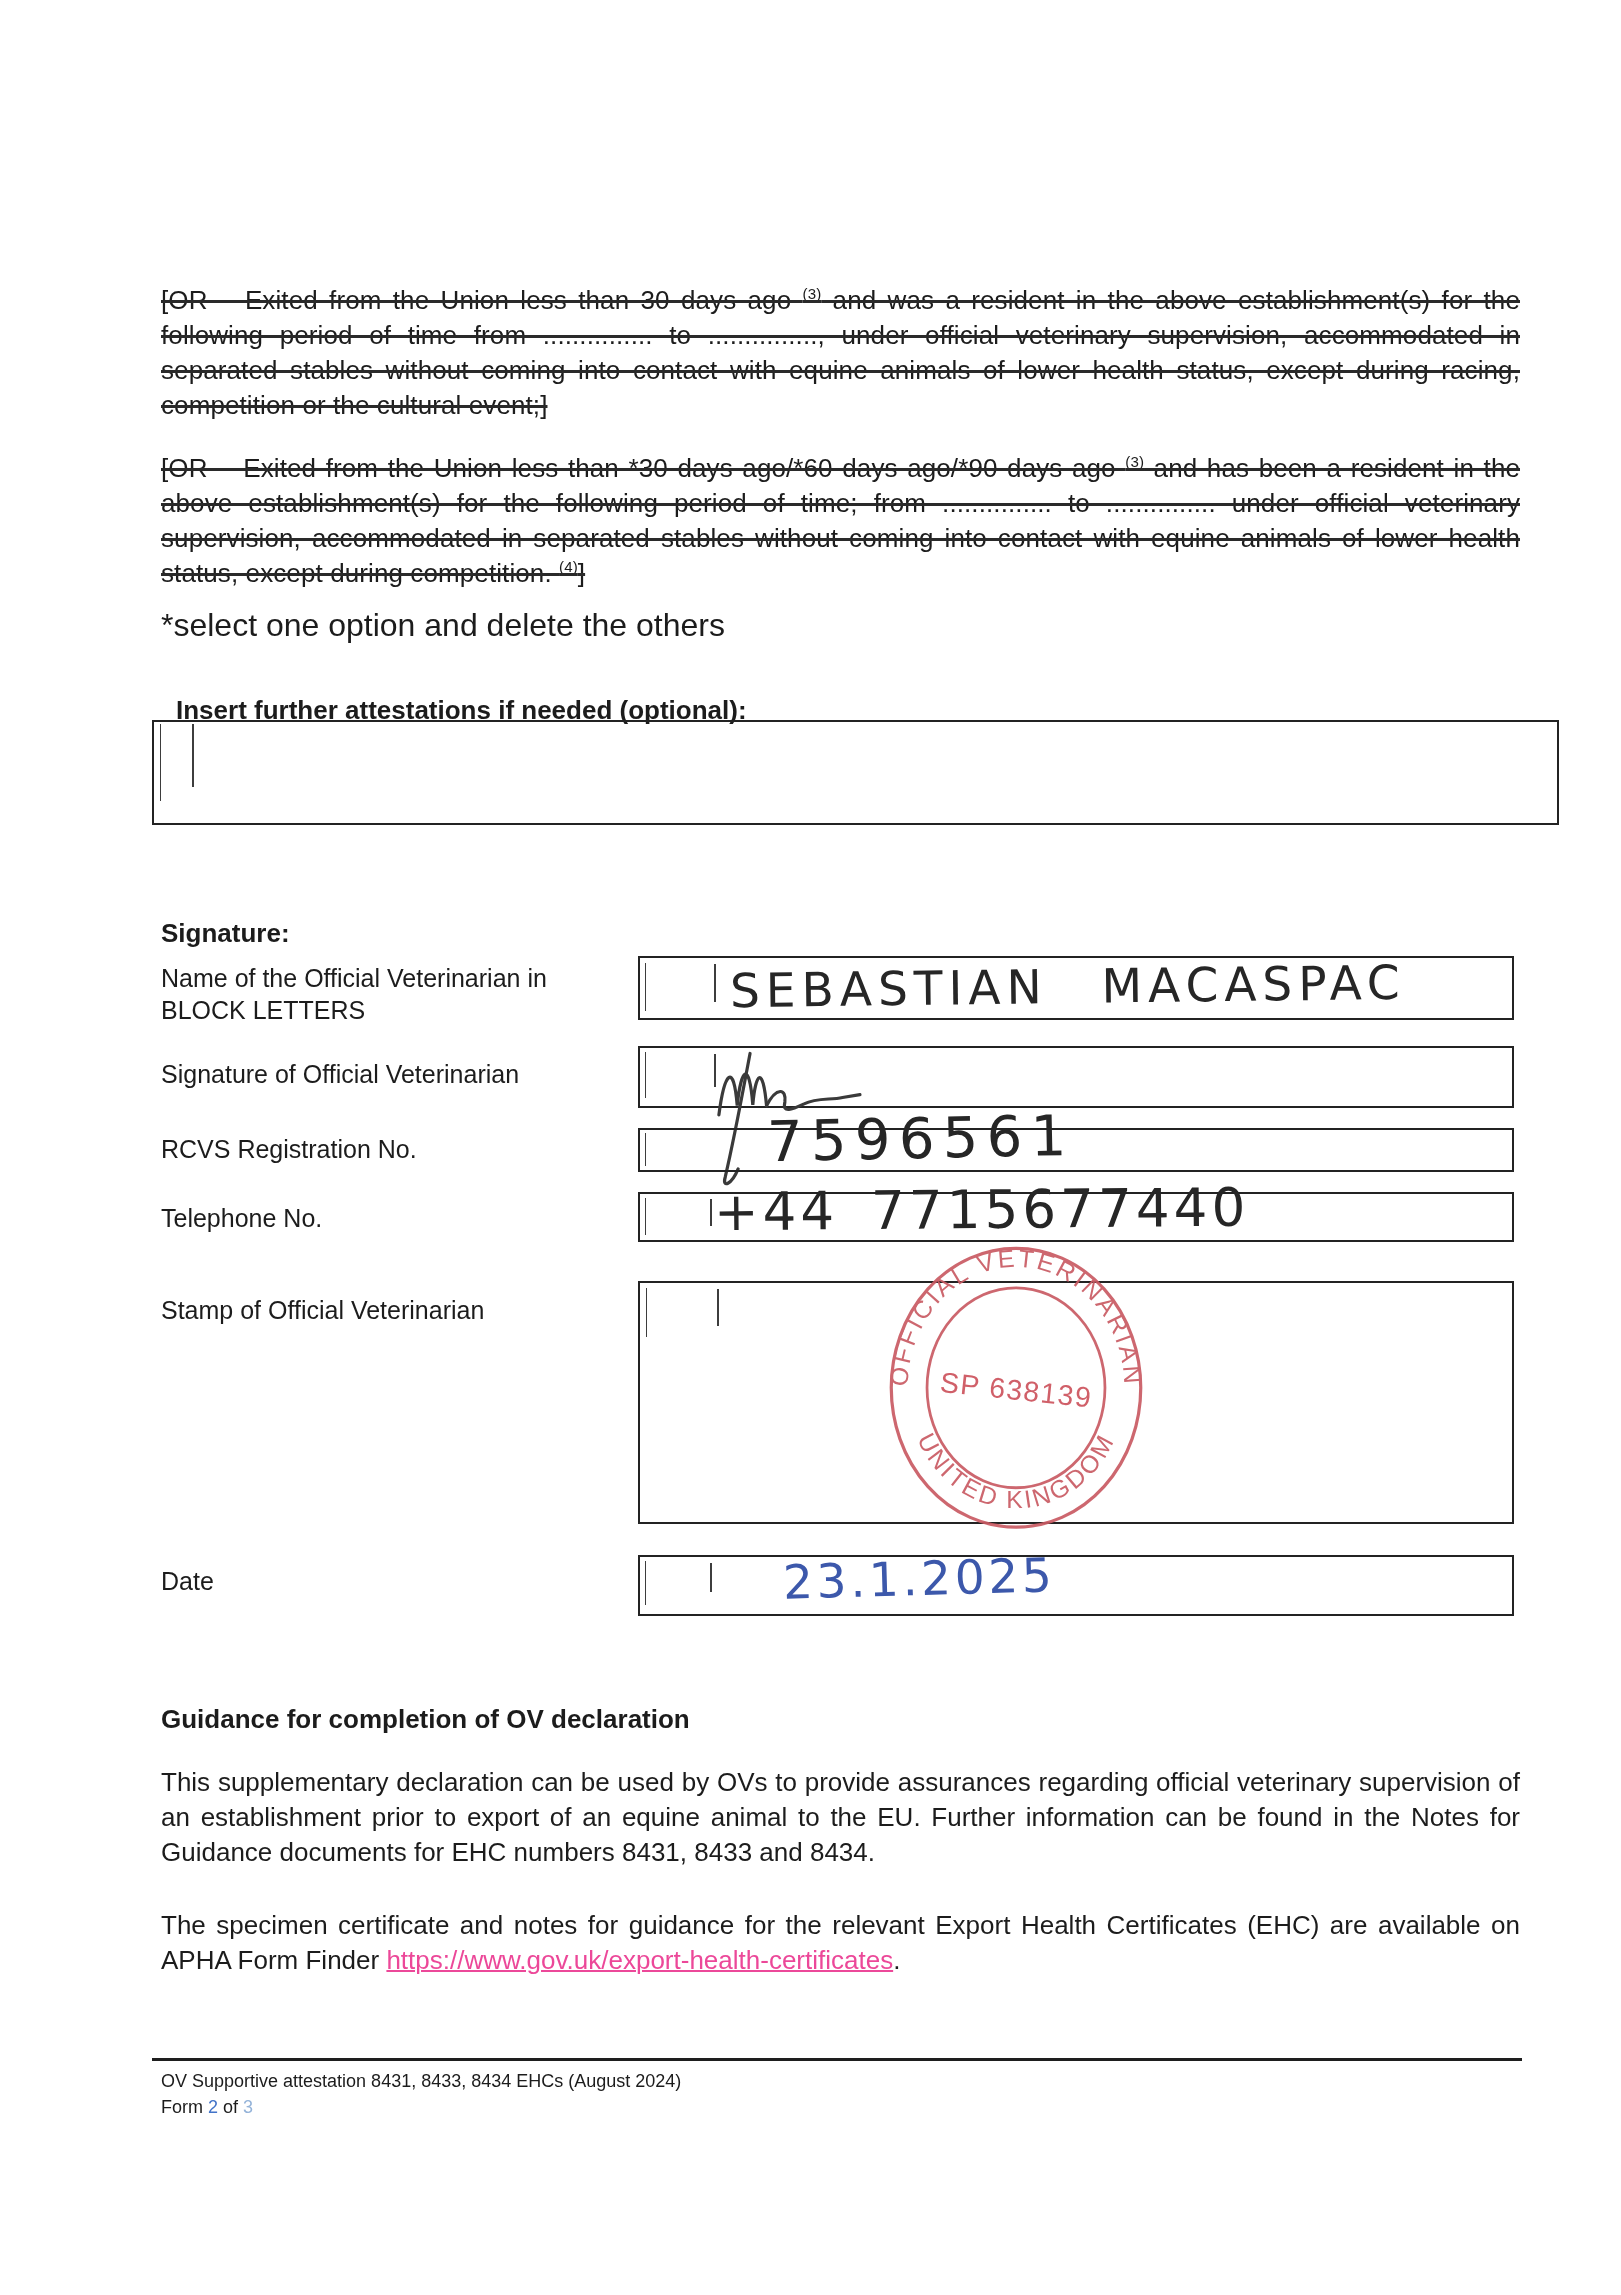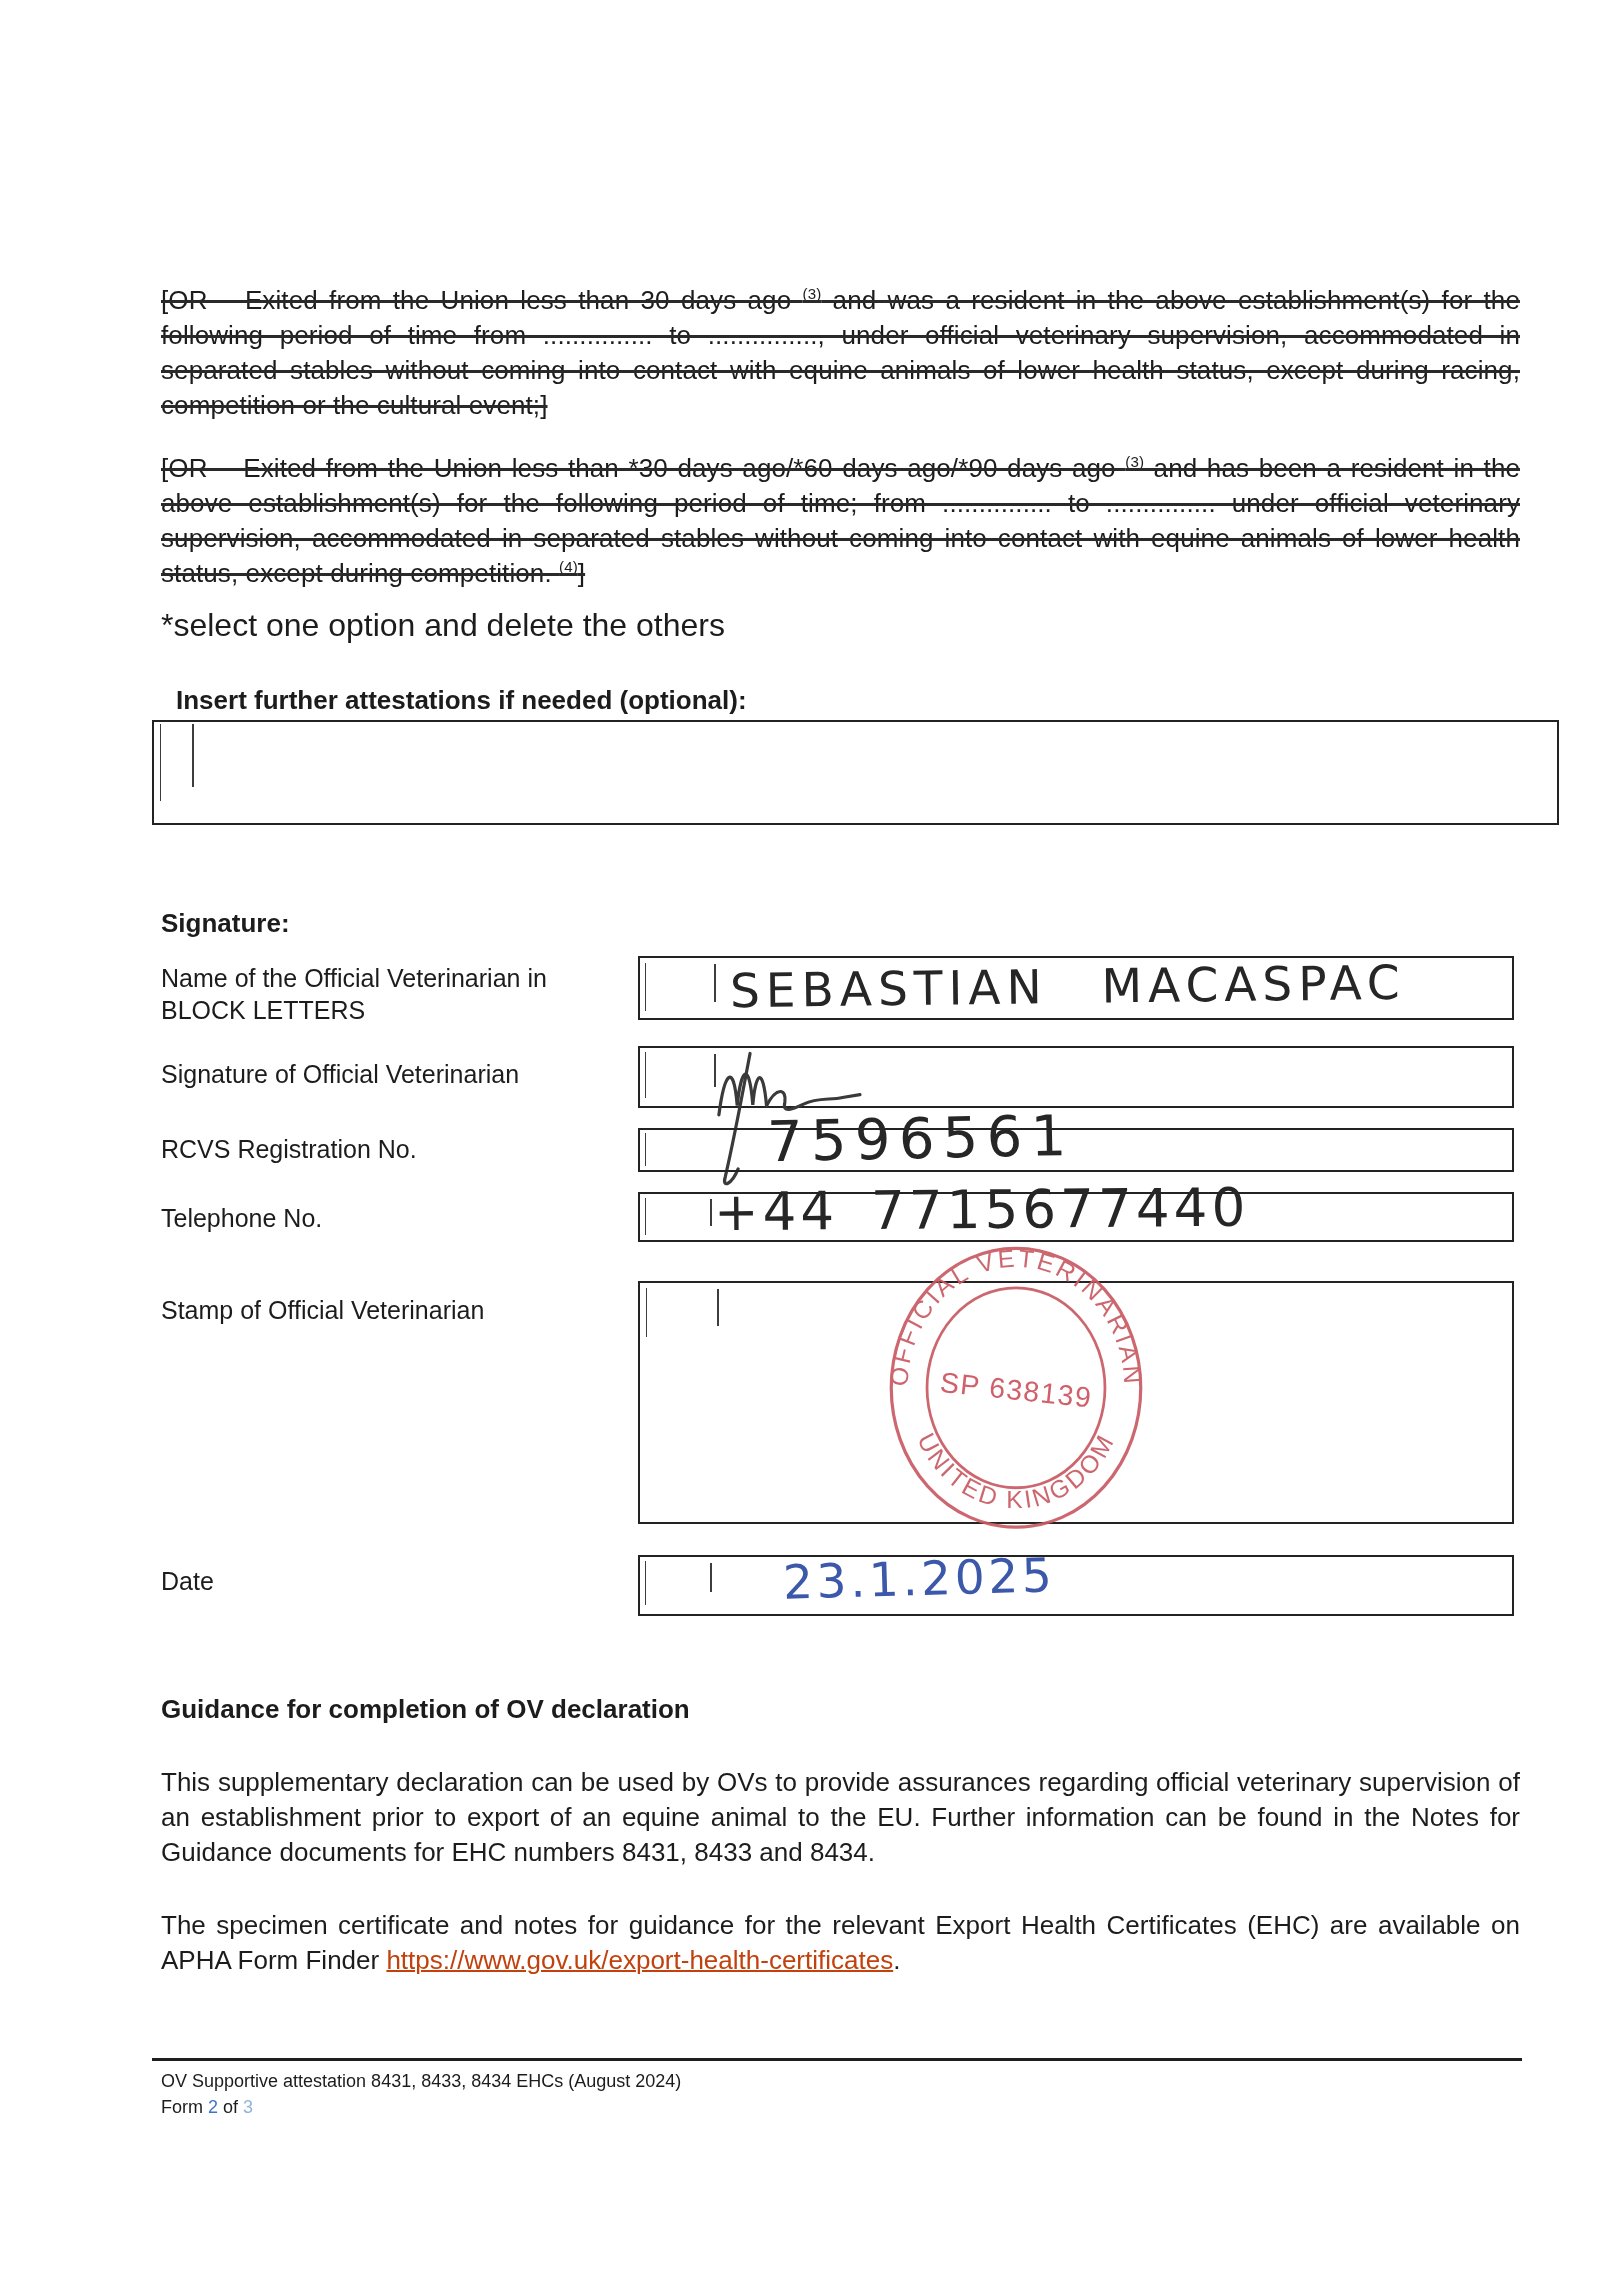--- a/index.html
+++ b/index.html
@@ -18,21 +18,21 @@
     letter-spacing:0.1px;
   }
   .struck{
     text-decoration:line-through;
     text-decoration-thickness:2.8px;
     text-decoration-color:#2a2a2a;
   }
   .para sup{font-size:0.58em;line-height:0;vertical-align:super;}
   
   .note{position:absolute;left:161px;top:607px;font-size:32px;}
-  .h-bold{position:absolute;font-weight:bold;font-size:26px;}
+  .h-bold{position:absolute;font-weight:bold;font-size:26px;margin-top:10px;}
   
   .box{position:absolute;border:2.3px solid #232323;background:transparent;}
   .tick{position:absolute;width:1.8px;background:#3d3d3d;}
   
   .label{position:absolute;left:161px;width:464px;font-size:25px;line-height:32px;}
   
   .hand{position:absolute;font-family:"DejaVu Sans",sans-serif;color:#262626;white-space:nowrap;}
   .hand-name{left:730px;top:959px;font-size:47px;letter-spacing:6px;word-spacing:33px;transform:rotate(-0.7deg);}
   .hand-rcvs{left:767px;top:1106px;font-size:56px;letter-spacing:8.3px;transform:rotate(-1.2deg);}
   .hand-tel{left:714px;top:1179px;font-size:53px;letter-spacing:4.1px;word-spacing:12px;transform:rotate(-0.5deg);}
@@ -42,21 +42,21 @@
   .sig-svg path{fill:none;stroke:#3a3a3a;stroke-width:7;stroke-linecap:round;}
   
   .stamp{position:absolute;left:883px;top:1240px;width:266px;height:296px;opacity:0.92;z-index:3;}
   .stamp .ring{fill:none;stroke:#c95b63;}
   .stamp .outer{stroke-width:7;}
   .stamp .inner{stroke-width:6;}
   .stamp-arc-text{font-family:"Liberation Sans",sans-serif;font-size:54px;letter-spacing:6px;fill:#c95b63;}
   .stamp-center{font-family:"Liberation Sans",sans-serif;font-size:62px;letter-spacing:3px;fill:#cd535d;}
   
   .gpara{position:absolute;left:161px;width:1359px;font-size:26px;line-height:35px;text-align:justify;}
-  .gov-link{color:#c2410c;text-decoration:underline;text-decoration-thickness:1.8px;}
+  .gov-link{color:#ec4899;text-decoration:underline;text-decoration-thickness:1.8px;}
   
   .footer-rule{position:absolute;left:152px;top:2058px;width:1370px;height:3.2px;background:#1e1e1e;}
   .footer-text{position:absolute;left:161px;font-size:18px;line-height:27px;}
   .pg-cur{color:#4273c8;}
   .pg-tot{color:#94b3d9;}
 </style>
 </head>
 <body>
 
 <div class="page">

